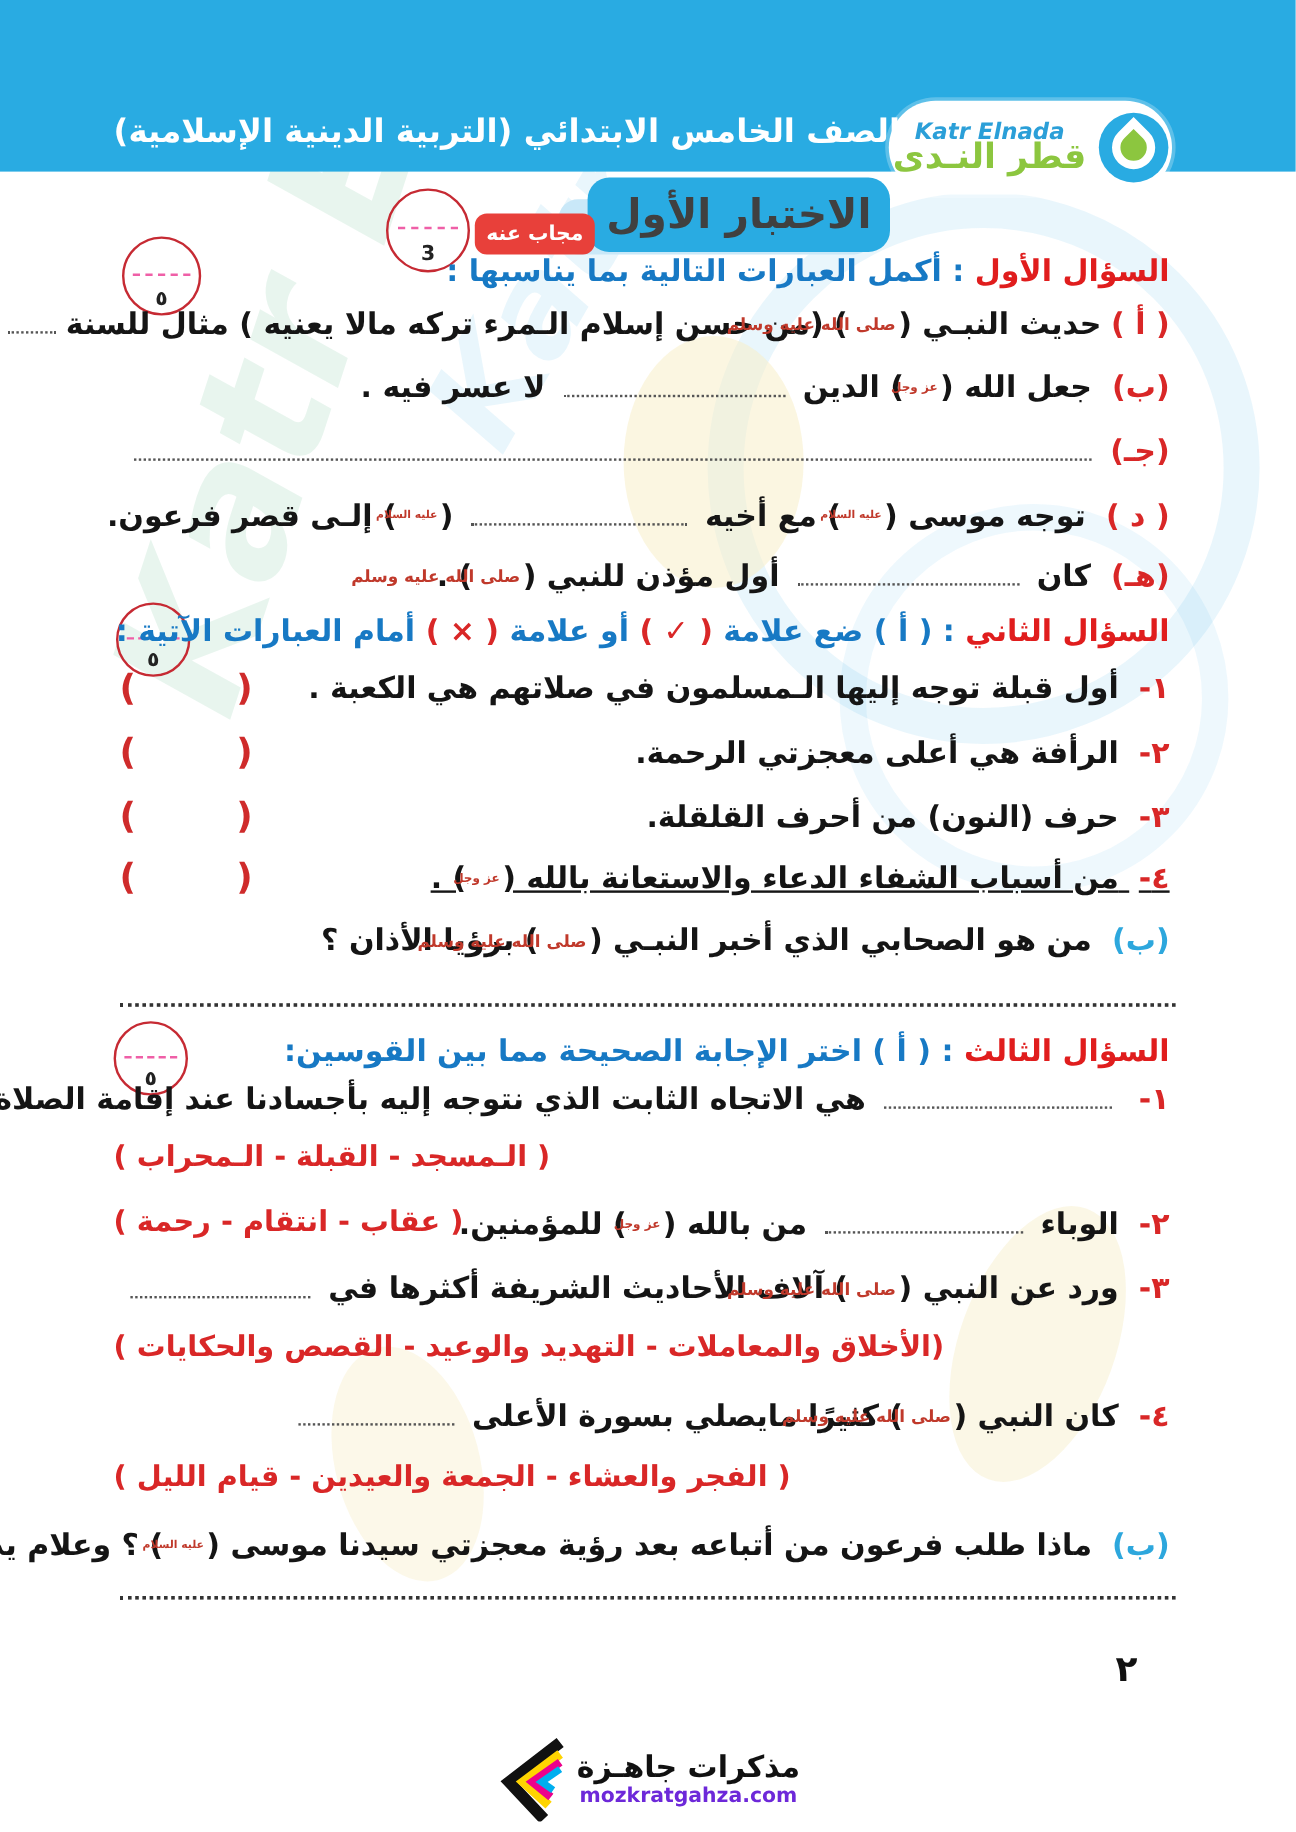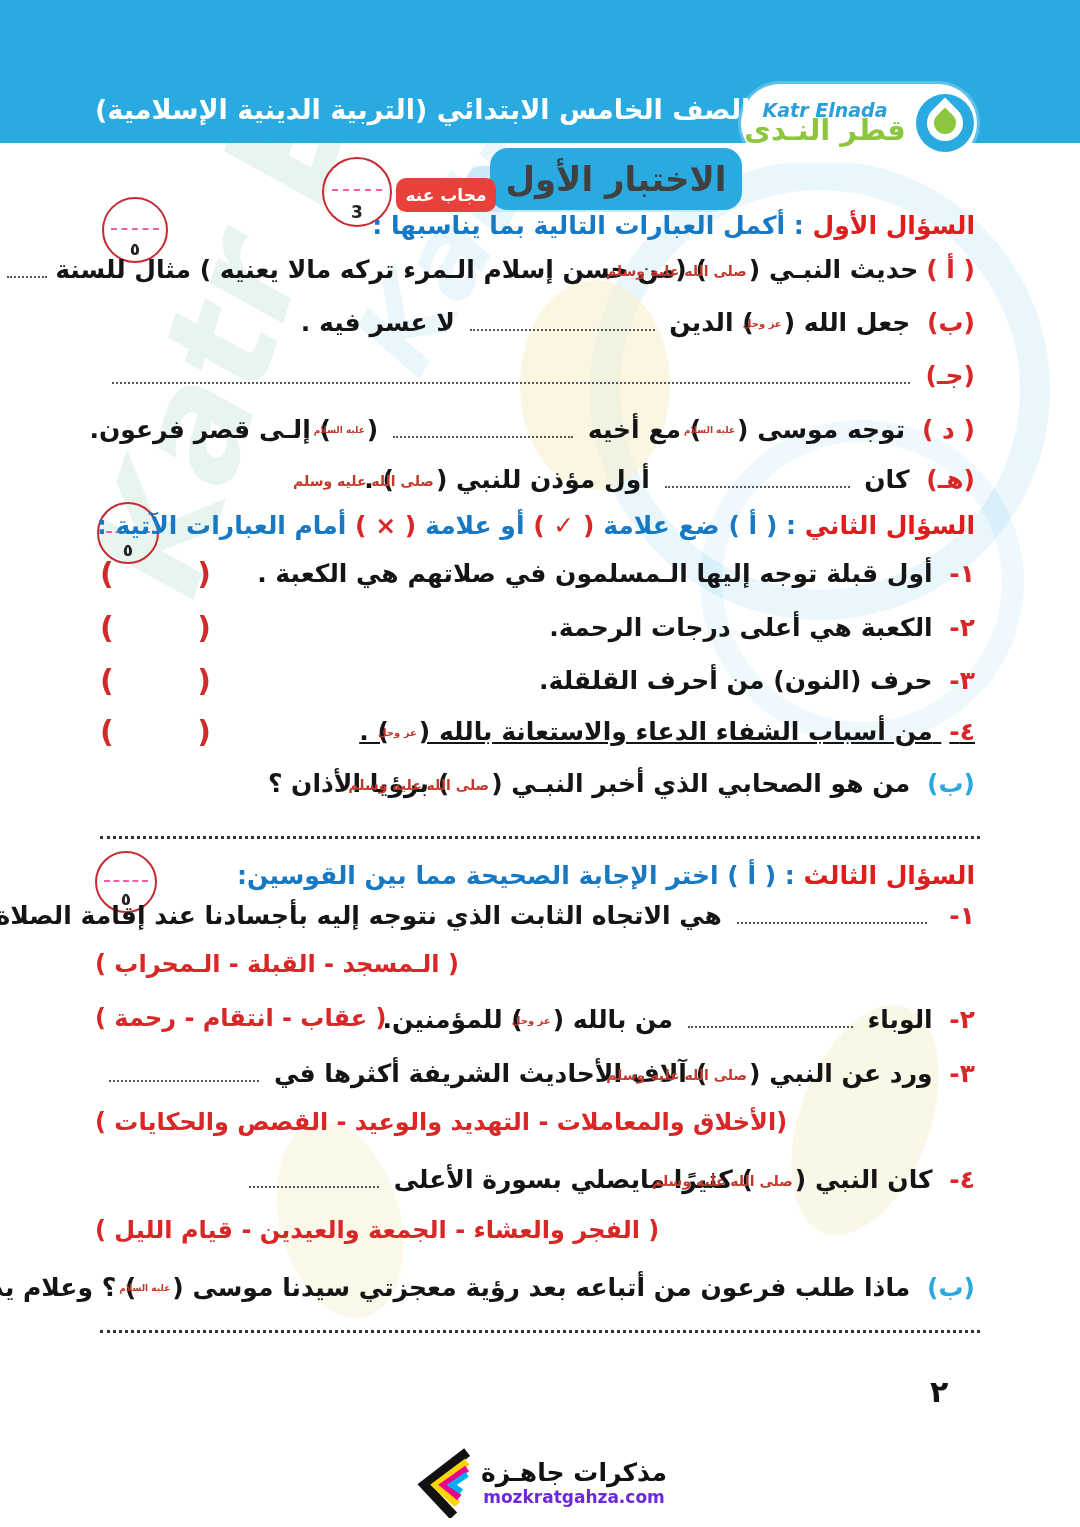--- a/index.html
+++ b/index.html
@@ -155,21 +155,21 @@
 </div>
 
 <div class="line" style="top:556px;right:105px;">
   <span class="marker">١-</span>
   <span>أول قبلة توجه إليها الـمسلمون في صلاتهم هي الكعبة .</span>
 </div>
 <div class="parens" style="left:100px;top:556px;">(        )</div>
 
 <div class="line" style="top:610px;right:105px;">
   <span class="marker">٢-</span>
-  <span>الكعبة هي أعلى درجات الرحمة.</span>
+  <span>الرأفة هي أعلى معجزتي الرحمة.</span>
 </div>
 <div class="parens" style="left:100px;top:610px;">(        )</div>
 
 <div class="line" style="top:663px;right:105px;">
   <span class="marker">٣-</span>
   <span>حرف (النون) من أحرف القلقلة.</span>
 </div>
 <div class="parens" style="left:100px;top:663px;">(        )</div>
 
 <div class="line" style="top:714px;right:105px;text-decoration:underline;">

